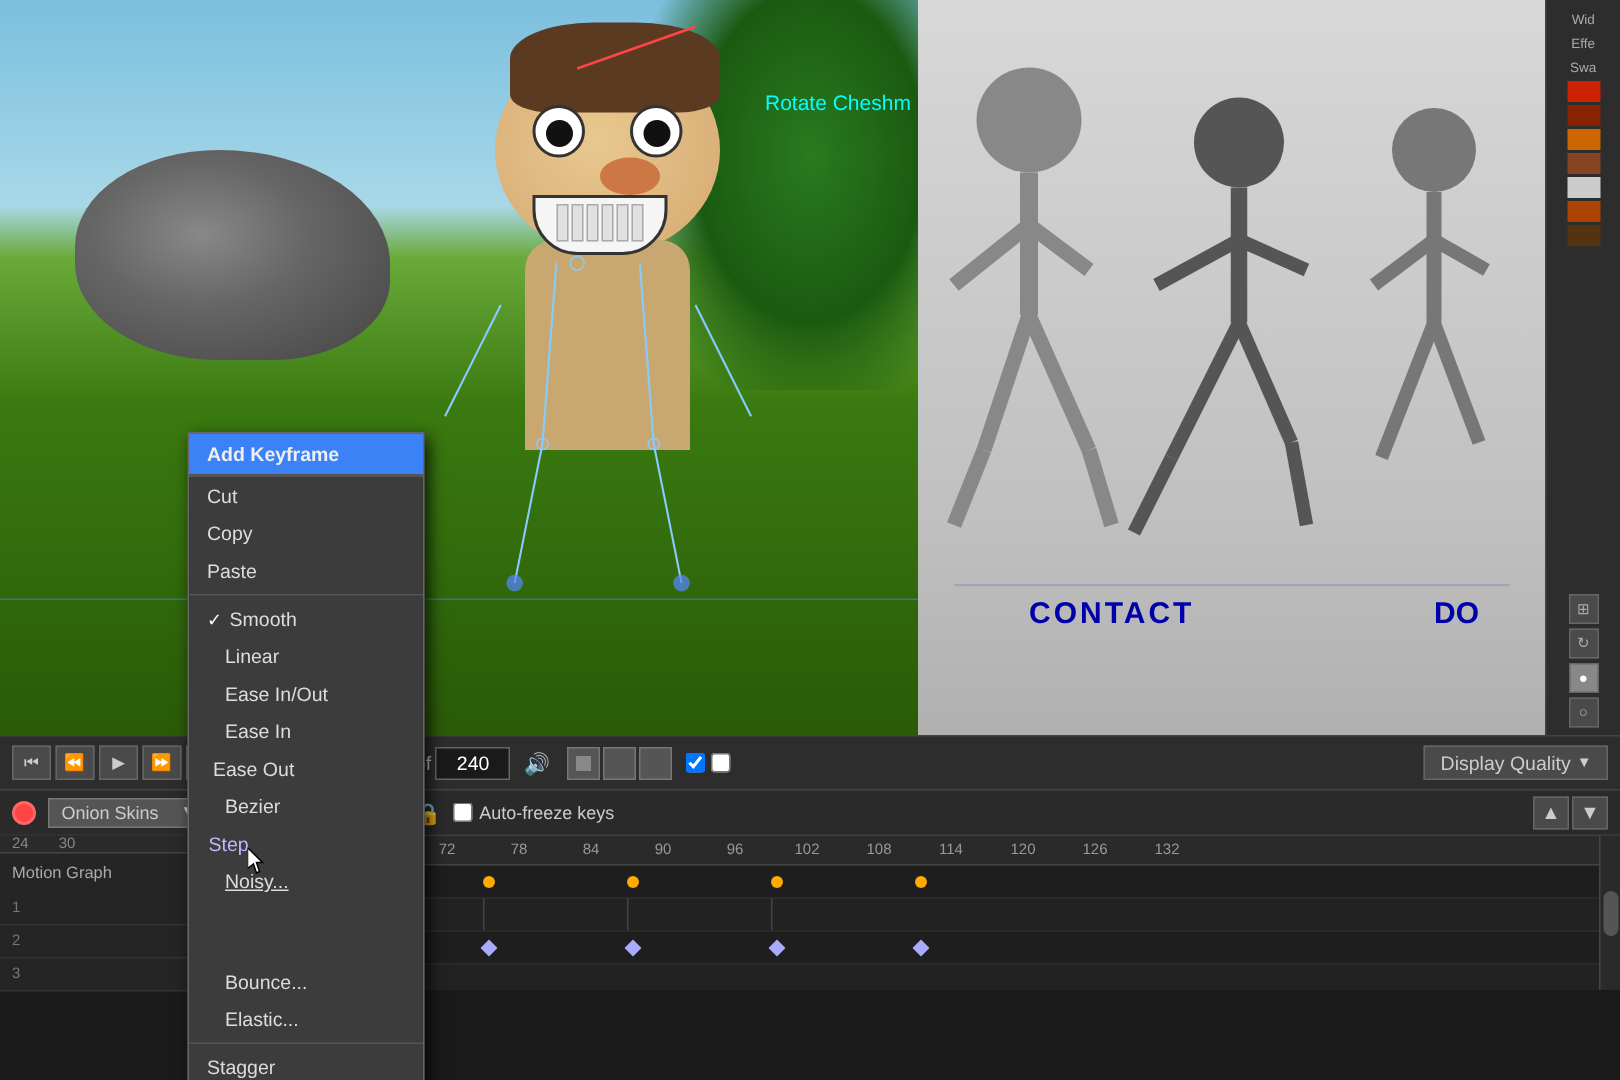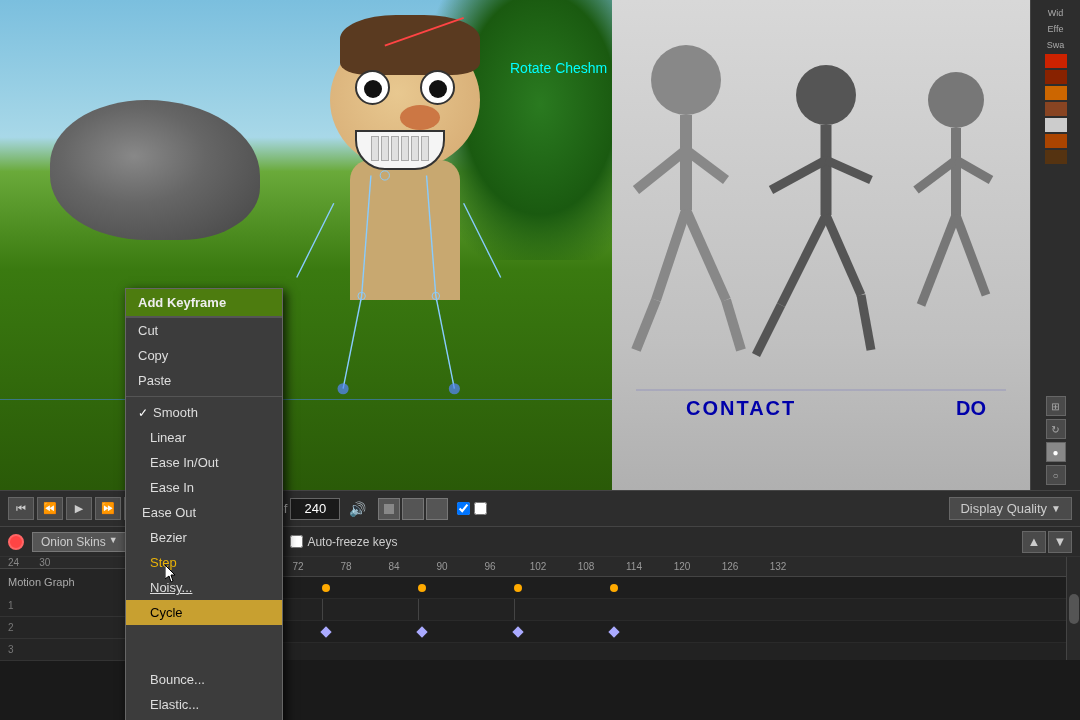--- a/index.html
+++ b/index.html
@@ -138,21 +138,21 @@
         <div style="width:20px;height:20px;background:#4a4a4a;border:1px solid #666;cursor:pointer;display:flex;align-items:center;justify-content:center;color:#aaa;font-size:10px;">⊞</div>
         <div style="width:20px;height:20px;background:#4a4a4a;border:1px solid #666;cursor:pointer;display:flex;align-items:center;justify-content:center;color:#aaa;font-size:10px;">↻</div>
         <div style="width:20px;height:20px;background:#888;border:1px solid #666;cursor:pointer;display:flex;align-items:center;justify-content:center;color:#fff;font-size:10px;">●</div>
         <div style="width:20px;height:20px;background:#4a4a4a;border:1px solid #666;cursor:pointer;display:flex;align-items:center;justify-content:center;color:#aaa;font-size:10px;">○</div>
       </div>
     </div>
   </div>
 
   <div style="position:absolute;top:288px;left:125px;width:158px;background:#3c3c3c;border:1px solid #666;box-shadow:3px 3px 10px rgba(0,0,0,0.8);z-index:100;">
 
-    <div style="background:#4d7c0f;padding:6px 12px;color:#eee;font-weight:bold;border-bottom:1px solid #555;cursor:pointer;">Add Keyframe</div>
+    <div style="background:#3b82f6;padding:6px 12px;color:#eee;font-weight:bold;border-bottom:1px solid #555;cursor:pointer;">Add Keyframe</div>
     <div style="border-top:1px solid #555;"></div>
 
     <div style="padding:5px 12px;color:#ddd;cursor:pointer;">Cut</div>
 
     <div style="padding:5px 12px;color:#ddd;cursor:pointer;">Copy</div>
 
     <div style="padding:5px 12px;color:#ddd;cursor:pointer;">Paste</div>
     <div style="border-top:1px solid #555;margin:3px 0;"></div>
 
     <div style="padding:5px 12px;color:#ddd;cursor:pointer;display:flex;align-items:center;gap:5px;">
@@ -163,25 +163,24 @@
     <div style="padding:5px 24px;color:#ddd;cursor:pointer;">Linear</div>
 
     <div style="padding:5px 24px;color:#ddd;cursor:pointer;">Ease In/Out</div>
 
     <div style="padding:5px 24px;color:#ddd;cursor:pointer;">Ease In</div>
 
     <div style="padding:5px 16px;color:#ddd;cursor:pointer;">Ease Out</div>
 
     <div style="padding:5px 24px;color:#ddd;cursor:pointer;">Bezier</div>
 
-    <div style="padding:5px 24px;color:#eab308;cursor:pointer;">Step</div>
+    <div style="padding:5px 13px;color:#c4b5fd;cursor:pointer;">Step</div>
 
     <div style="padding:5px 24px;color:#ddd;cursor:pointer;text-decoration:underline;">Noisy...</div>
 
-    <div style="padding:5px 24px;background:#c8a030;color:#000;cursor:pointer;">Cycle</div>
 
     <div style="padding:5px 24px;color:#ddd;cursor:pointer;margin-top:42px;">Bounce...</div>
 
     <div style="padding:5px 24px;color:#ddd;cursor:pointer;">Elastic...</div>
     <div style="border-top:1px solid #555;margin:3px 0;"></div>
 
     <div style="padding:5px 12px;color:#ddd;cursor:pointer;">Stagger</div>
 
     <div style="padding:5px 12px;color:#ddd;cursor:pointer;">Hold...</div>
 
@@ -225,21 +224,21 @@
     <div style="margin-left:auto;background:#4a4a4a;border:1px solid #666;color:#ccc;padding:3px 10px;cursor:pointer;display:flex;align-items:center;gap:4px;font-size:13px;">
       <span>Display Quality</span>
       <span style="font-size:10px;">▼</span>
     </div>
   </div>
 
   <div style="height:30px;background:#2a2a2a;border-top:1px solid #444;display:flex;align-items:center;padding:0 8px;gap:8px;">
 
     <div style="width:16px;height:16px;background:#ff4444;border-radius:50%;border:2px solid #ff6666;"></div>
 
-    <div style="background:#555;border:1px solid #777;color:#ccc;padding:2px 8px;cursor:pointer;font-size:12px;display:flex;gap:3px;">
+    <div style="background:#555;border:1px solid #777;color:#ccc;padding:2px 8px;cursor:pointer;font-size:12px;display:flex;gap:15px;">
       <span>Onion Skins</span>
       <span style="font-size:9px;">▼</span>
     </div>
 
     <label style="display:flex;align-items:center;gap:4px;color:#ccc;font-size:12px;cursor:pointer;">
       <input type="checkbox" style="">
       <span>Relative keyframing</span>
     </label>
 
     <div style="color:#aaa;font-size:14px;cursor:pointer;">🔒</div>

